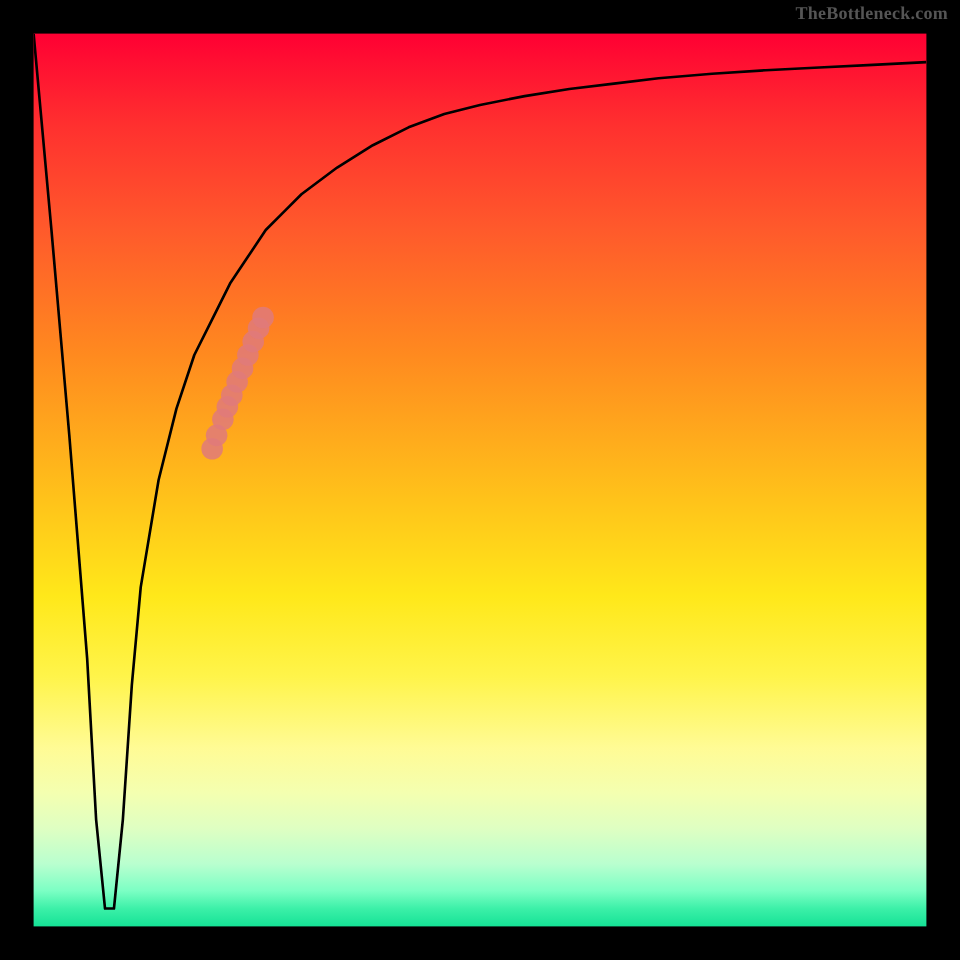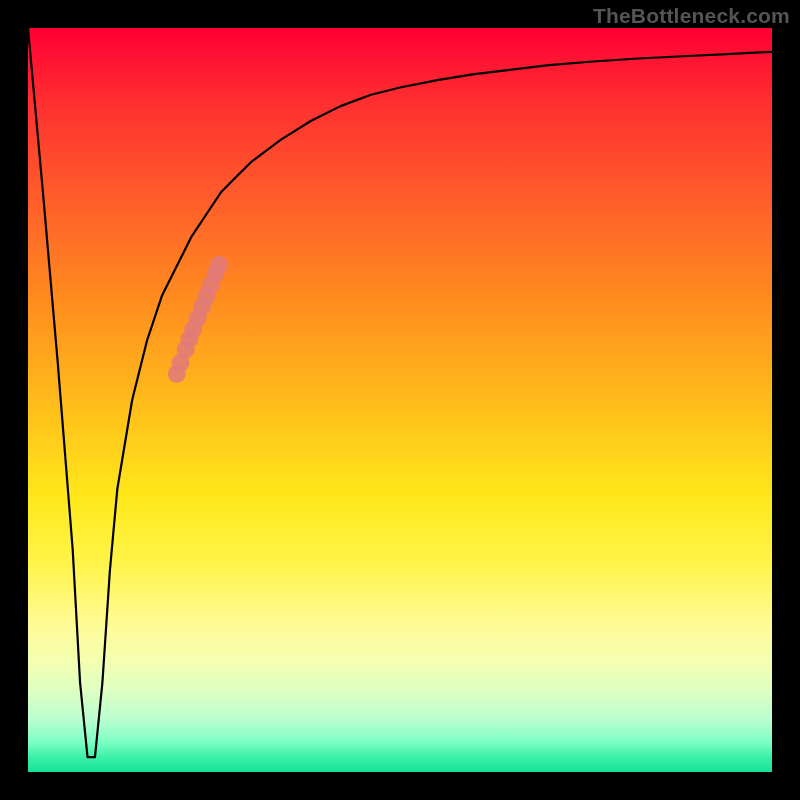--- a/index.html
+++ b/index.html
@@ -38,24 +38,24 @@
       #7cffc4 96%,
       #3cf0a8 98%,
       #15e296 100%
     );
   }
   .watermark {
     position: absolute;
     top: 4px;
     right: 10px;
     color: #555;
-    font-size: 21px;
+    font-size: 15px;
     font-weight: 600;
     letter-spacing: 0.2px;
-    font-family: Liberation Sans, sans-serif;
+    font-family: Liberation Serif, serif;
     user-select: none;
   }
   svg {
     position: absolute;
     left: 0;
     top: 0;
   }
 </style>
 </head>
 <body>

